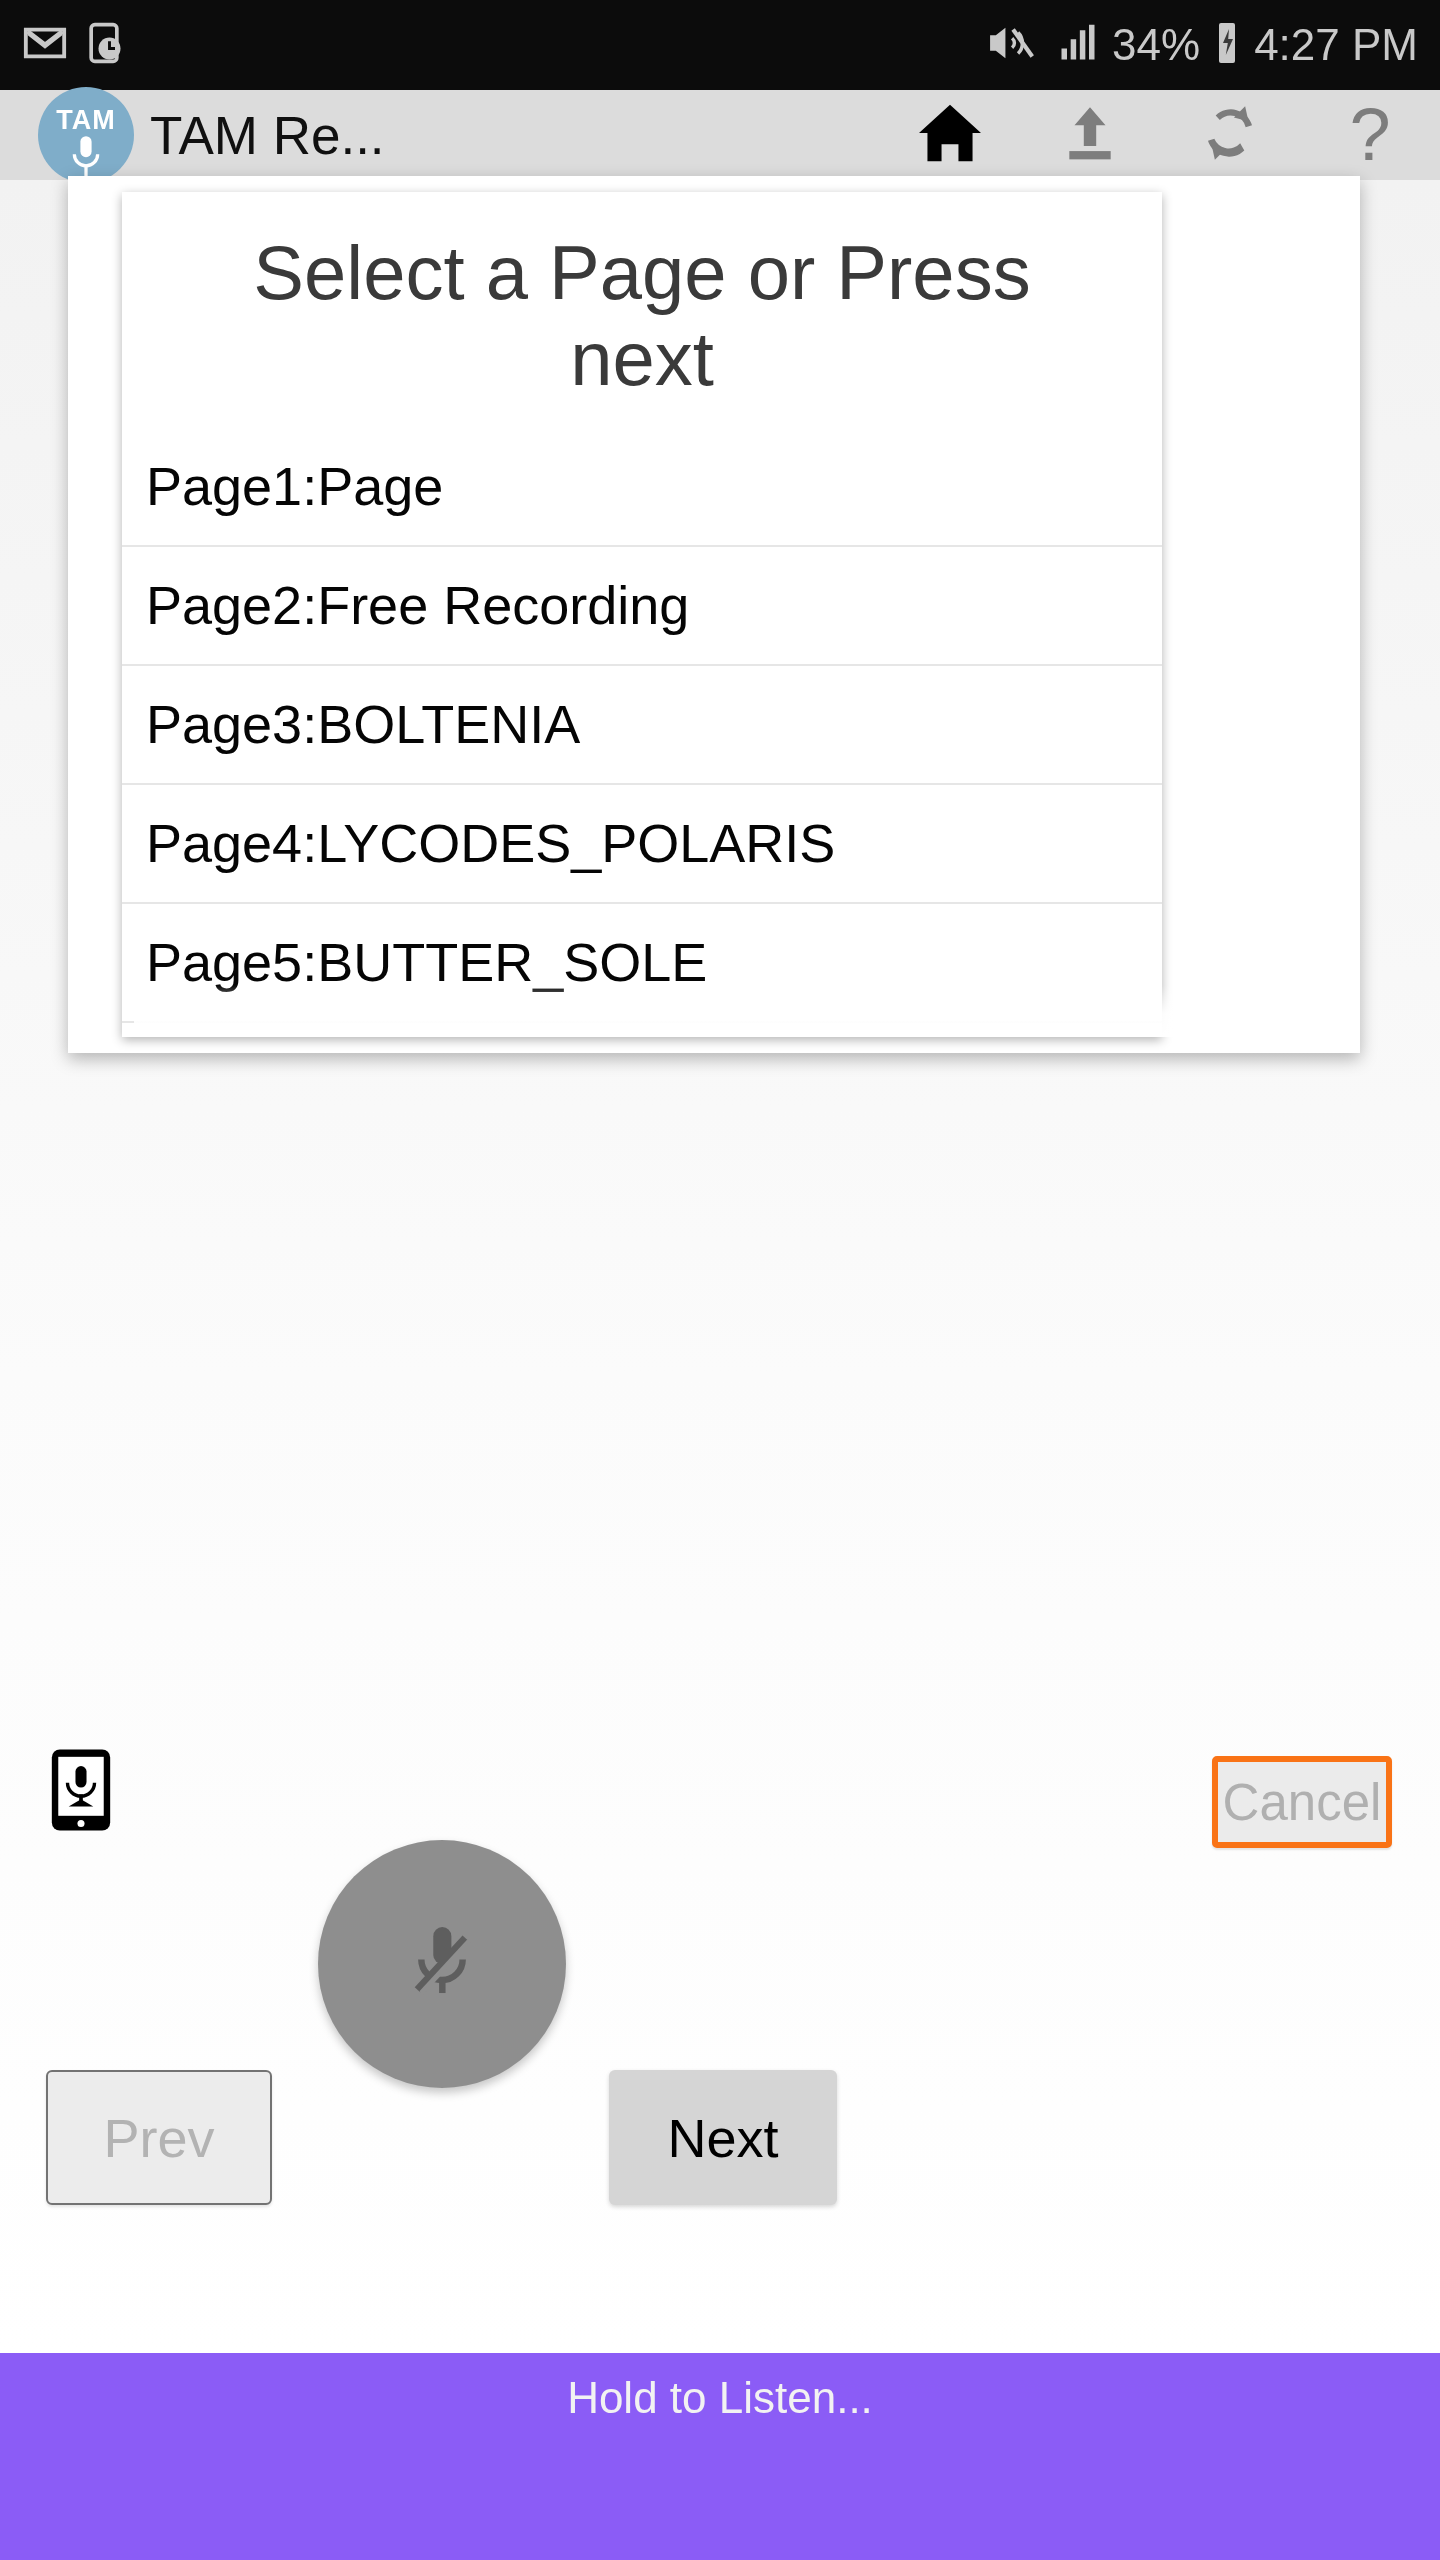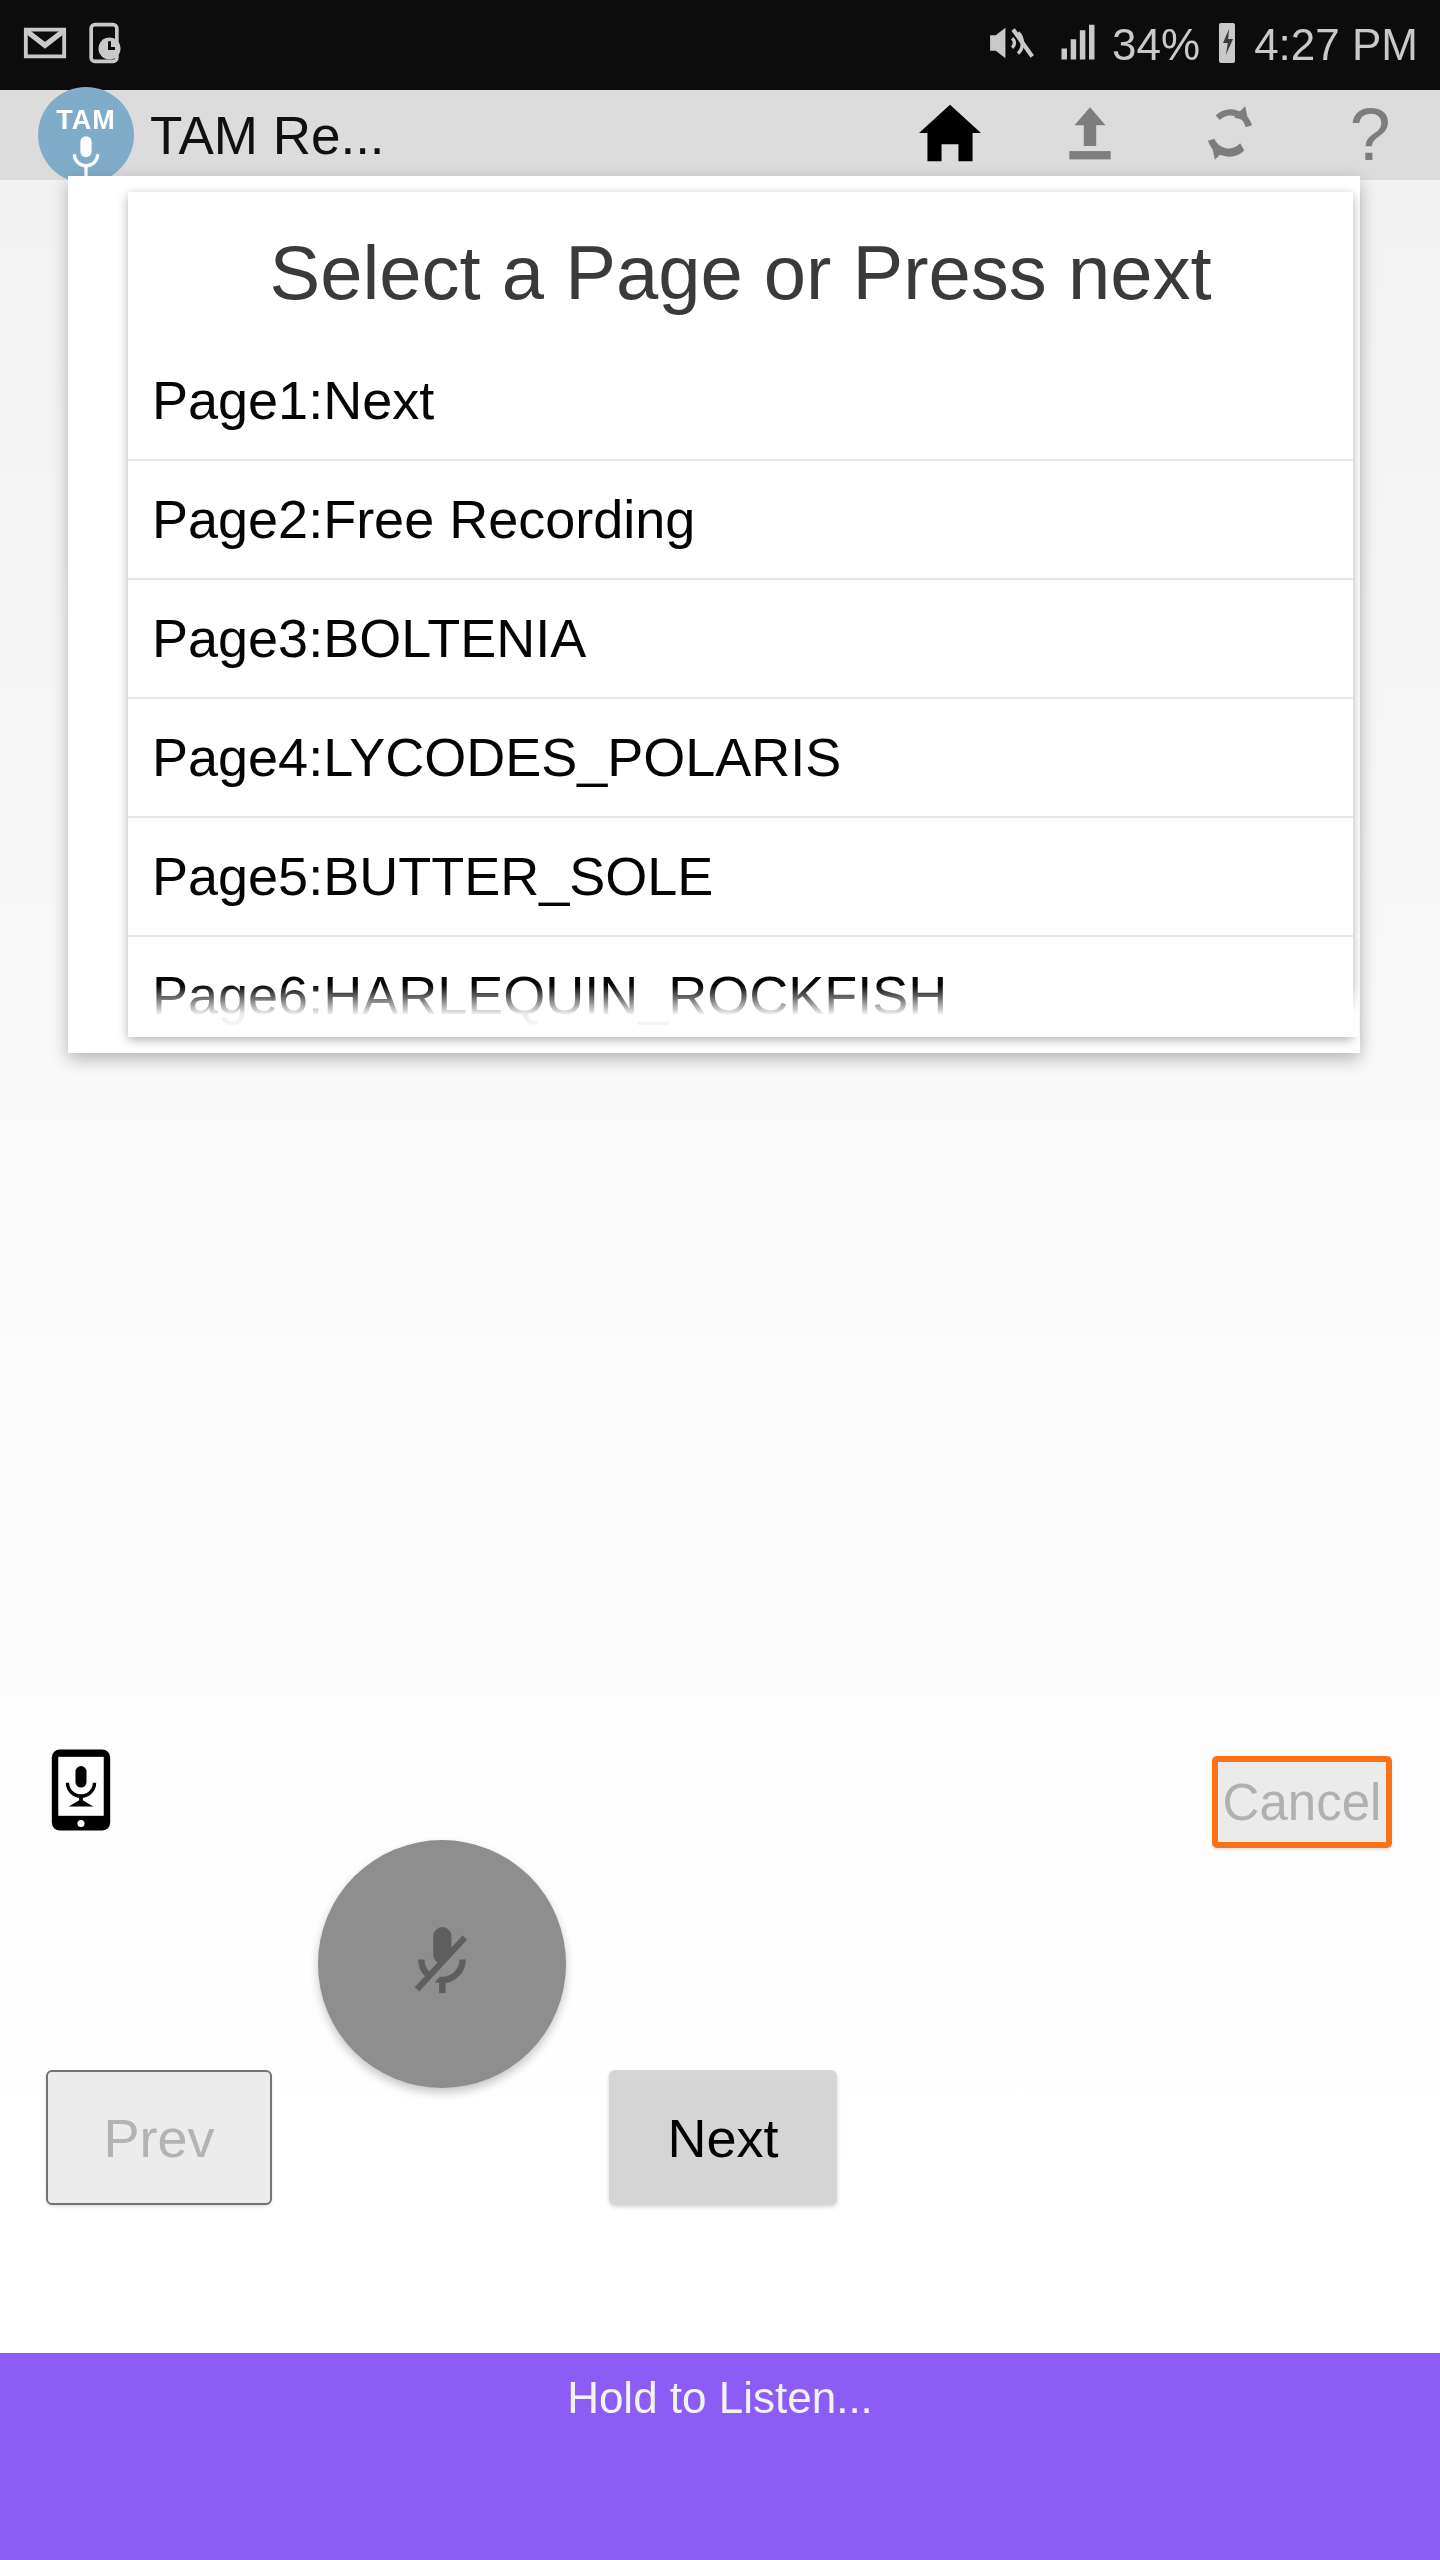--- a/index.html
+++ b/index.html
@@ -109,22 +109,22 @@
     top: 176px;
     left: 68px;
     width: 1292px;
     height: 877px;
     background: #ffffff;
     box-shadow: 0 6px 16px rgba(0,0,0,0.28);
   }
   .dialog {
     position: absolute;
     top: 192px;
-    left: 128px;
-    width: 1225px;
+    left: 122px;
+    width: 1040px;
     height: 845px;
     background: #ffffff;
     box-shadow: 0 3px 10px rgba(0,0,0,0.30);
     overflow: hidden;
     box-sizing: border-box;
   }
   .dialog-title {
     padding: 38px 60px 18px 60px;
     text-align: center;
     font-size: 76px;
@@ -354,21 +354,21 @@
   </div>
 </div>
 
 <div class="content"></div>
 
 <div class="dialog-shadow"></div>
 <div class="dialog">
   <div class="dialog-title">Select a Page or Press next</div>
   <div class="dialog-list">
     <div class="list-row">
-      <span class="list-row-label">Page1:Next</span>
+      <span class="list-row-label">Page1:Page</span>
     </div>
     <div class="list-row">
       <span class="list-row-label">Page2:Free Recording</span>
     </div>
     <div class="list-row">
       <span class="list-row-label">Page3:BOLTENIA</span>
     </div>
     <div class="list-row">
       <span class="list-row-label">Page4:LYCODES_POLARIS</span>
     </div>

